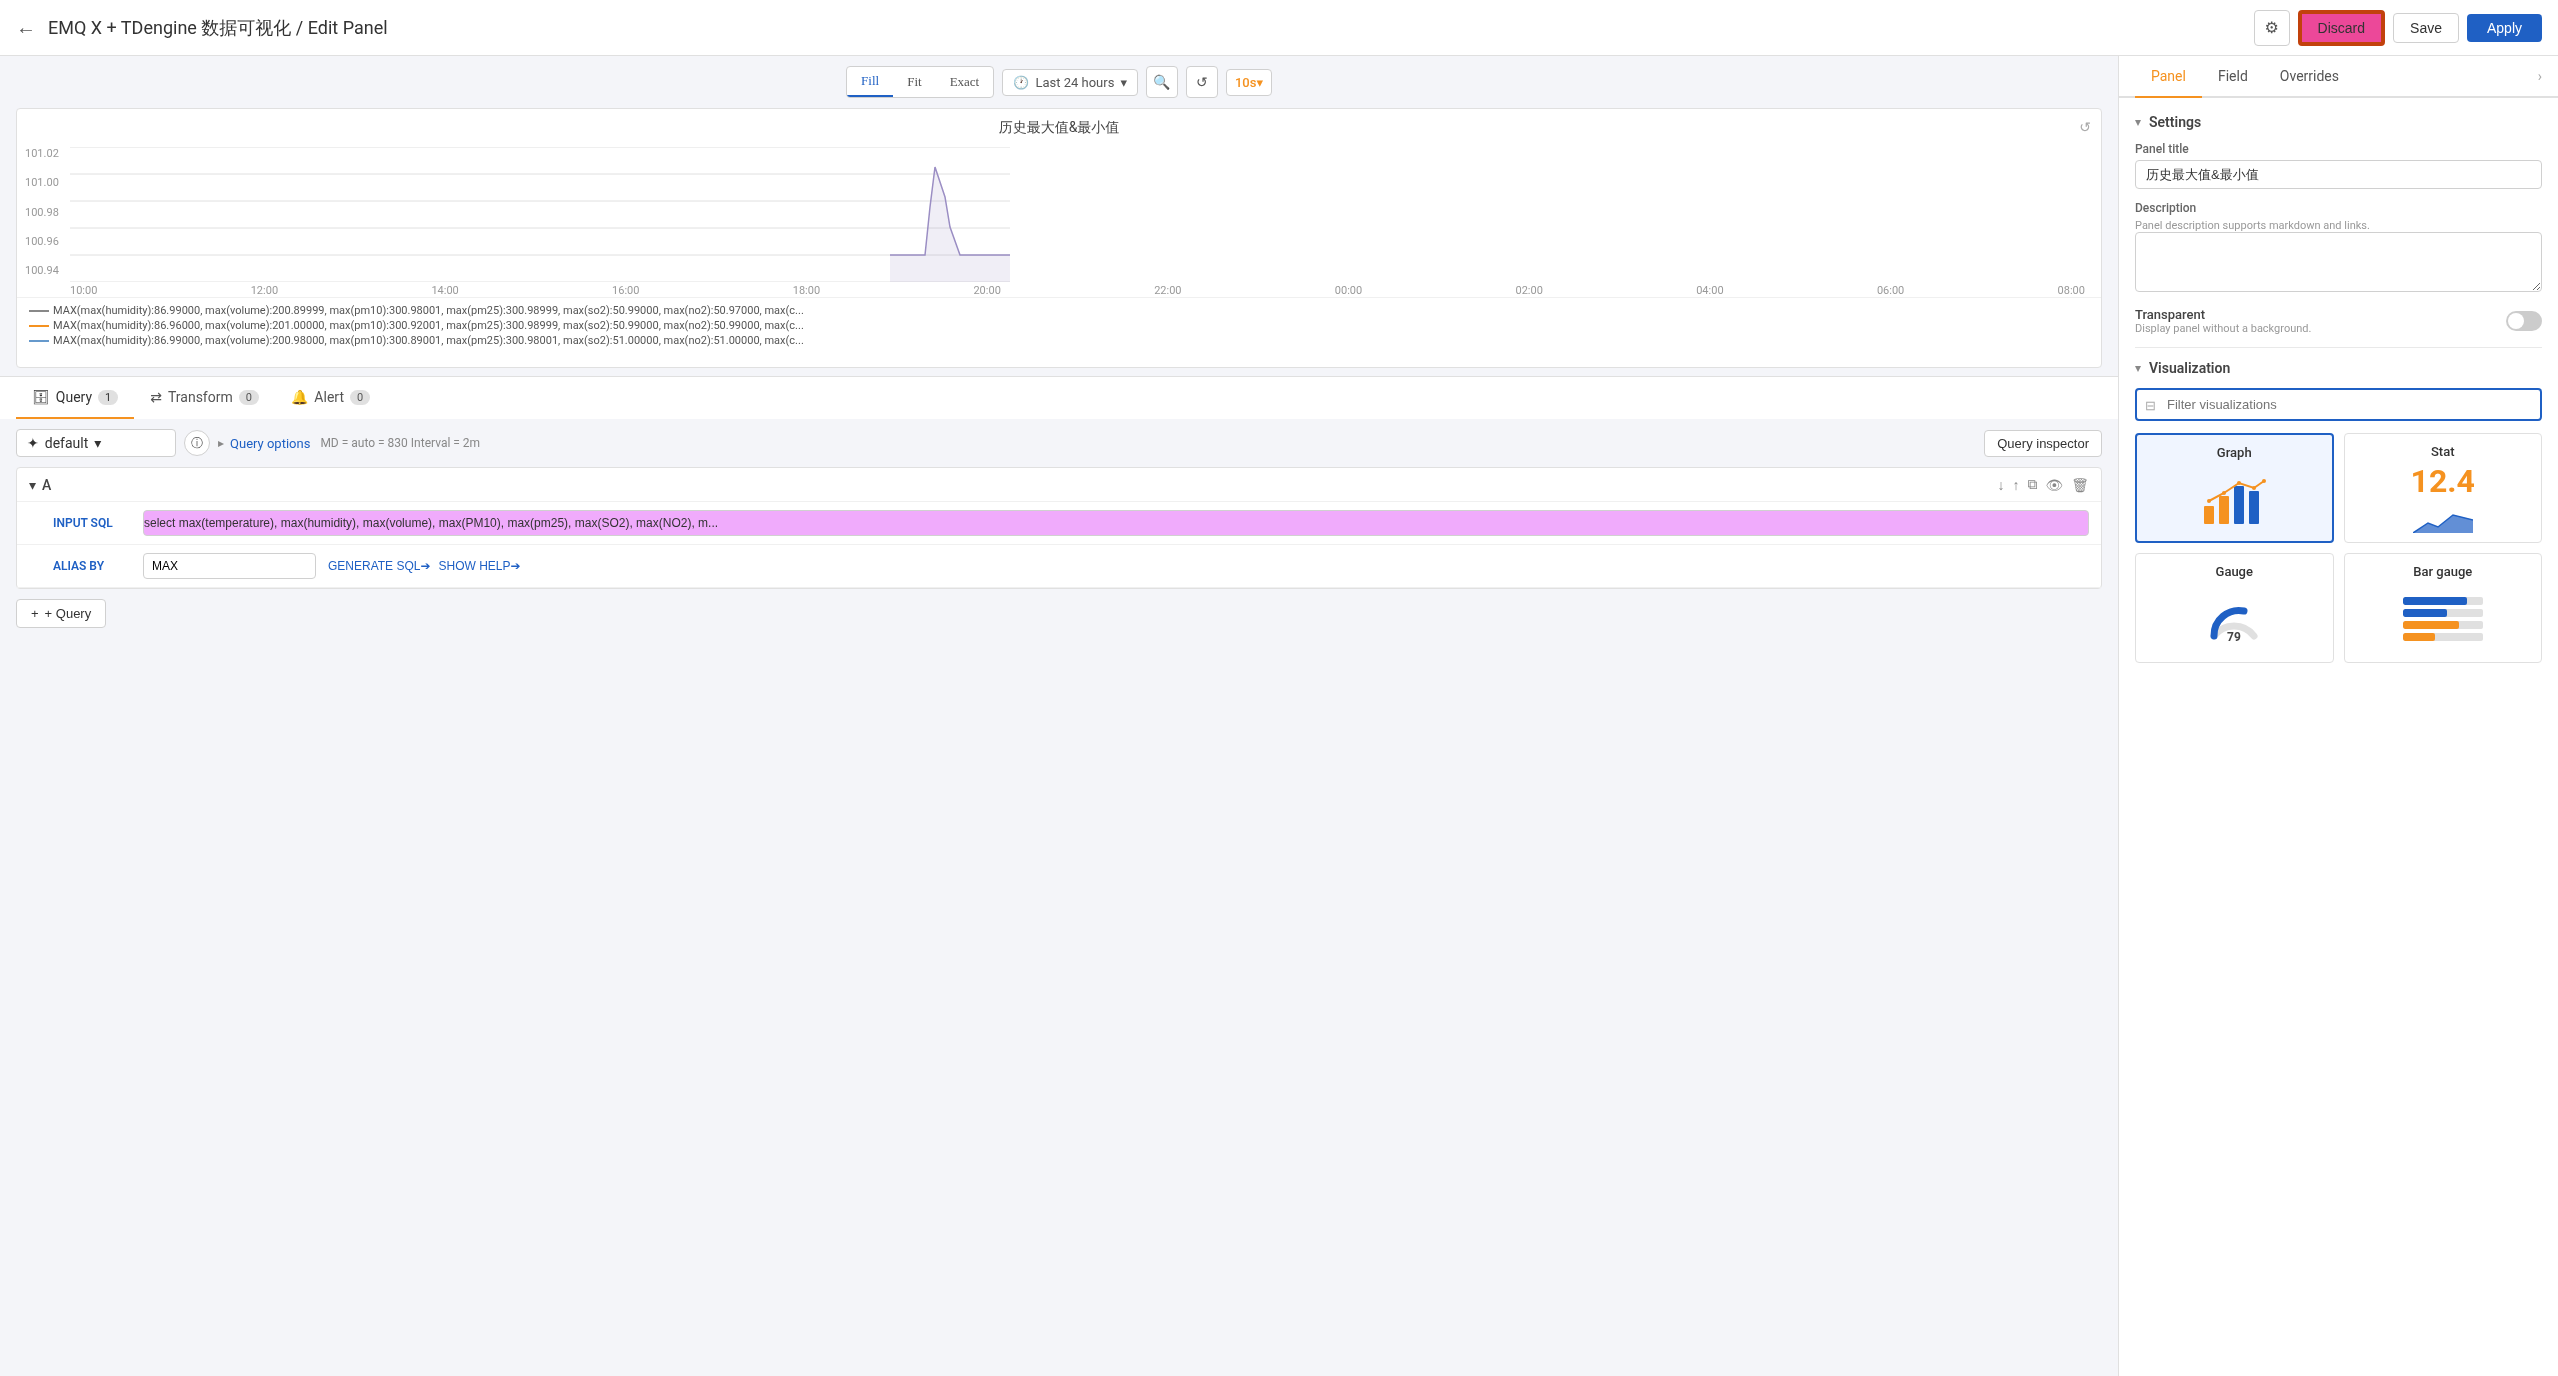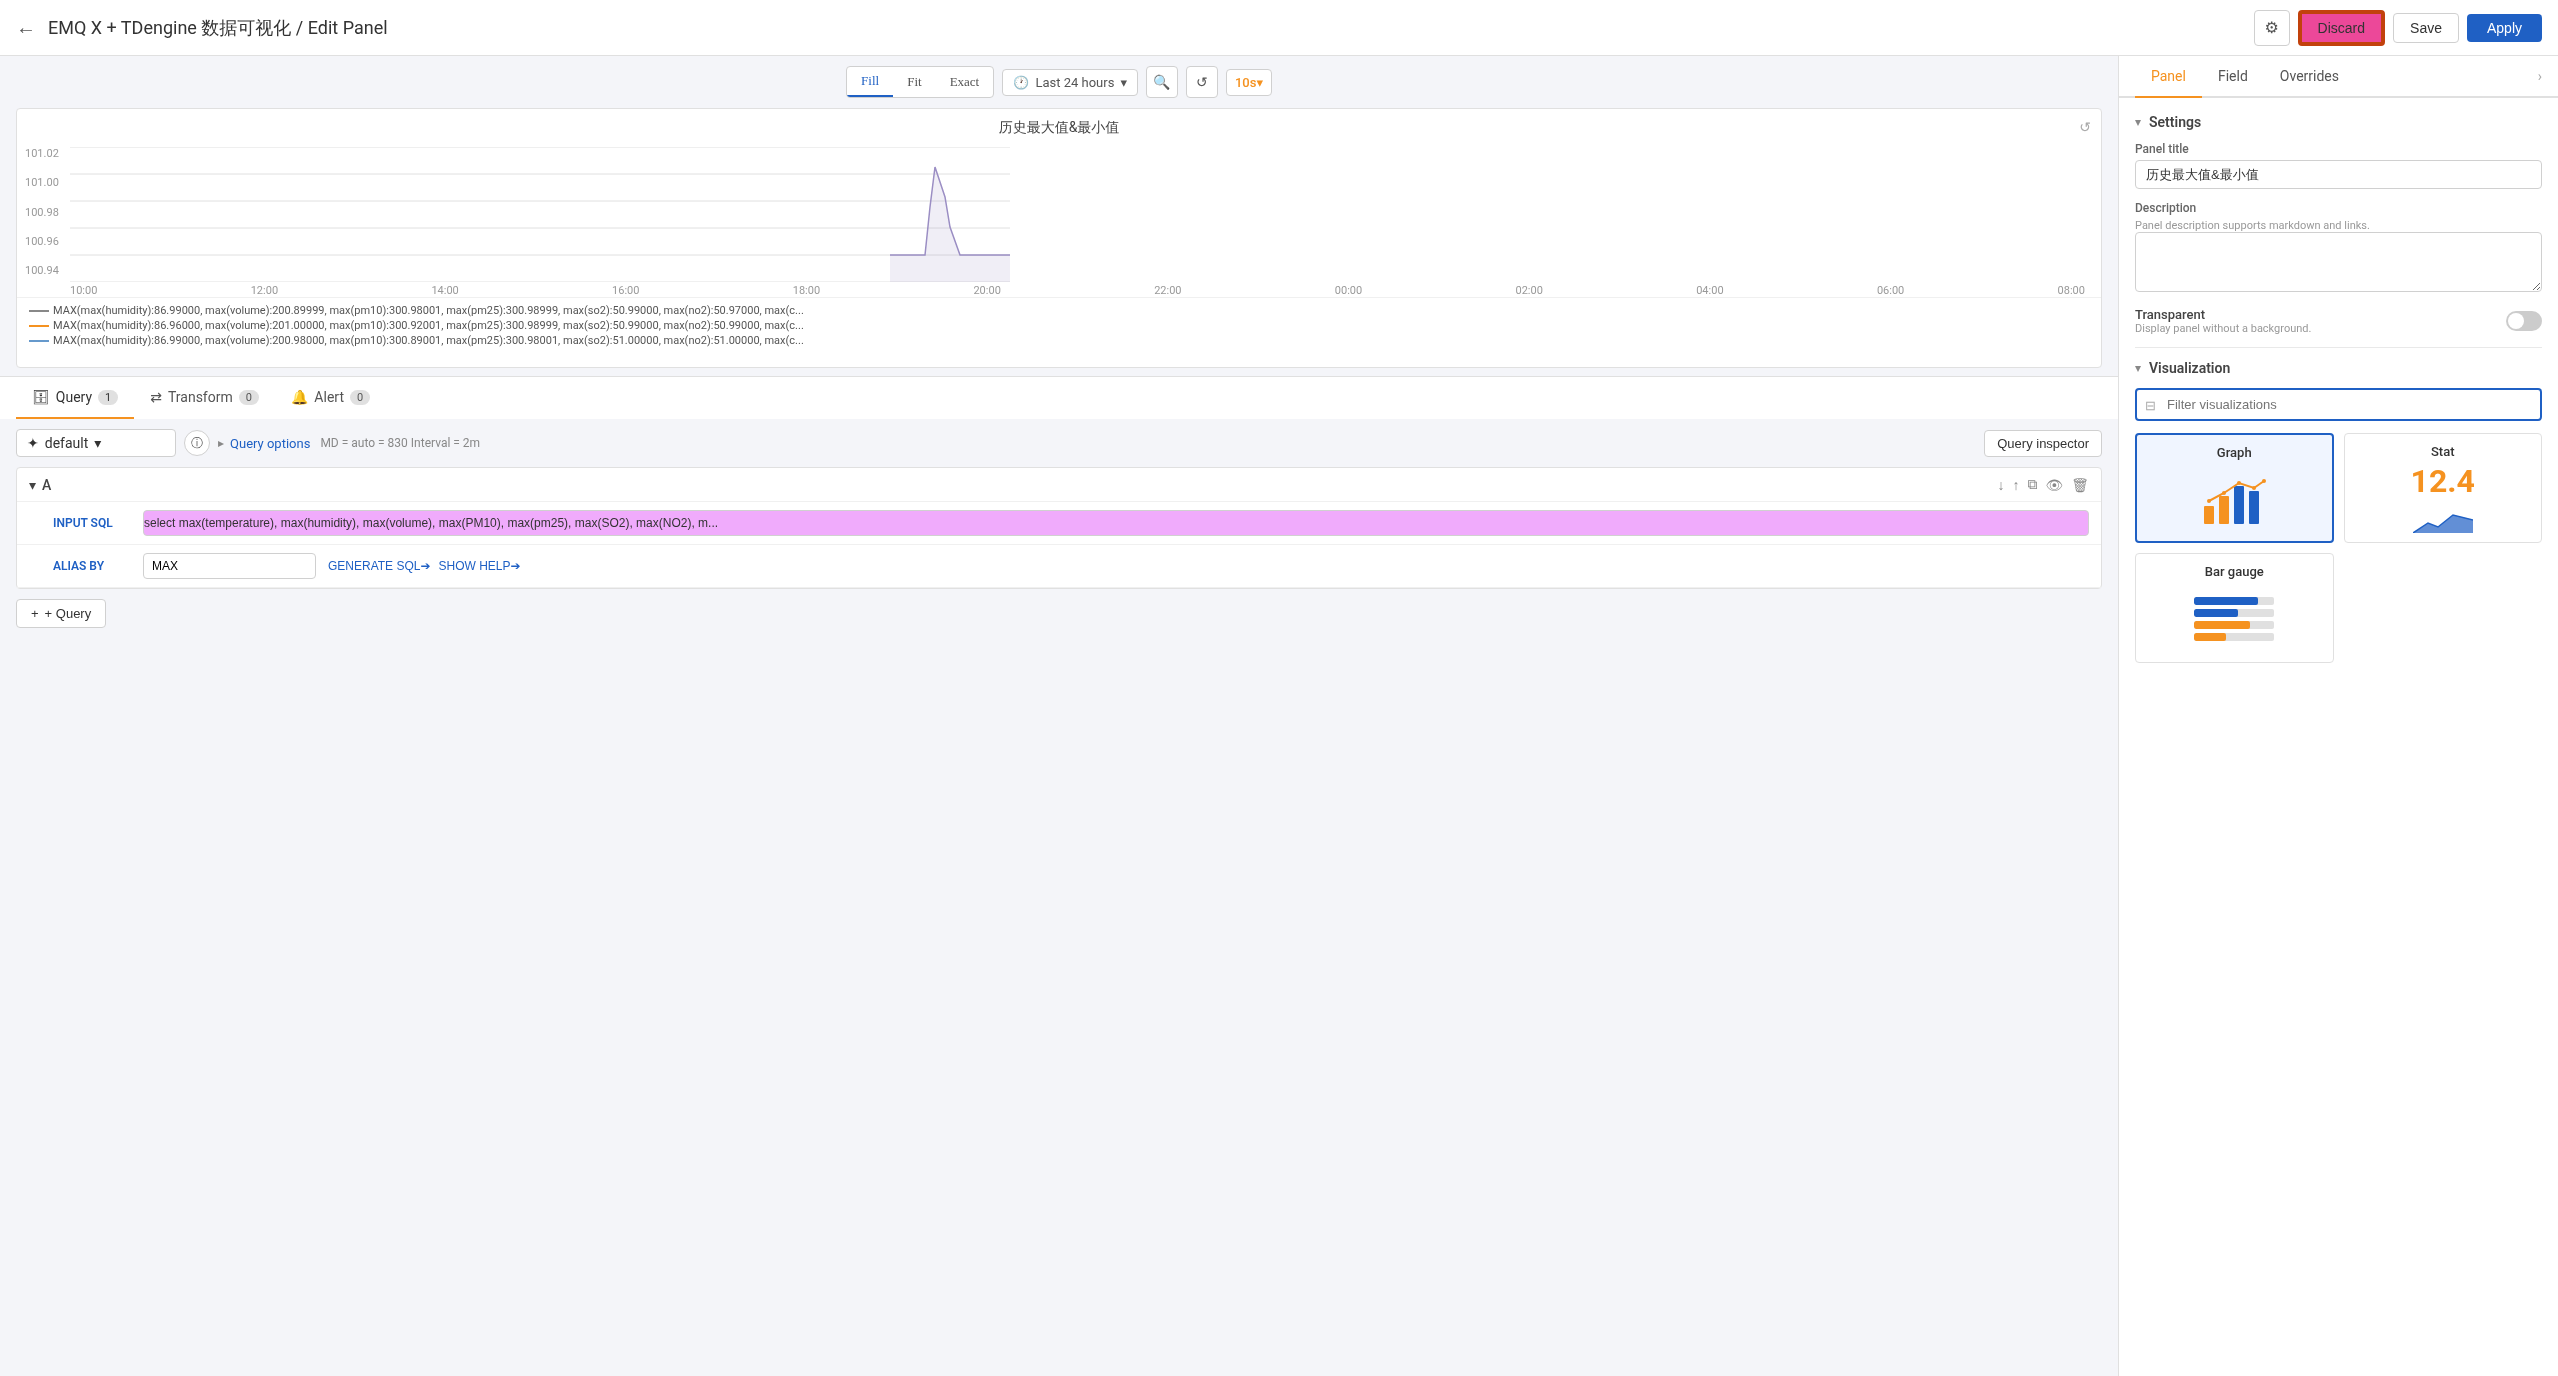--- a/index.html
+++ b/index.html
@@ -375,20 +375,30 @@
               <div style="display:flex;flex-direction:column;align-items:center;gap:8px;">
                 <span class="stat-number">12.4</span>
                 <svg width="60" height="28">
                   <polygon points="0,28 15,18 25,22 40,10 60,15 60,28" fill="#1f60c4" opacity="0.7"></polygon>
                   <polyline points="0,28 15,18 25,22 40,10 60,15" fill="none" stroke="#1f60c4" stroke-width="1.5"></polyline>
                 </svg>
               </div>
             </div>
           </div>
 
+          <div class="viz-card">
+            <div class="viz-card-label">Gauge</div>
+            <div class="viz-card-icon">
+              <svg width="60" height="55">
+                <path d="M10,45 A25,25 0 0,1 50,45" fill="none" stroke="#e0e0e0" stroke-width="7" stroke-linecap="round"></path>
+                <path d="M10,45 A25,25 0 0,1 40,20" fill="none" stroke="#1f60c4" stroke-width="7" stroke-linecap="round"></path>
+                <text x="30" y="50" text-anchor="middle" font-size="12" font-weight="bold" fill="#444">79</text>
+              </svg>
+            </div>
+          </div>
 
           <div class="viz-card">
             <div class="viz-card-label">Bar gauge</div>
             <div class="viz-card-icon">
               <div class="bar-gauge-container">
                 <div class="bar-gauge-row">
                   <div class="bar-gauge-fill" style="width:80%;background:#1f60c4;"></div>
                 </div>
                 <div class="bar-gauge-row">
                   <div class="bar-gauge-fill" style="width:55%;background:#1f60c4;"></div>

